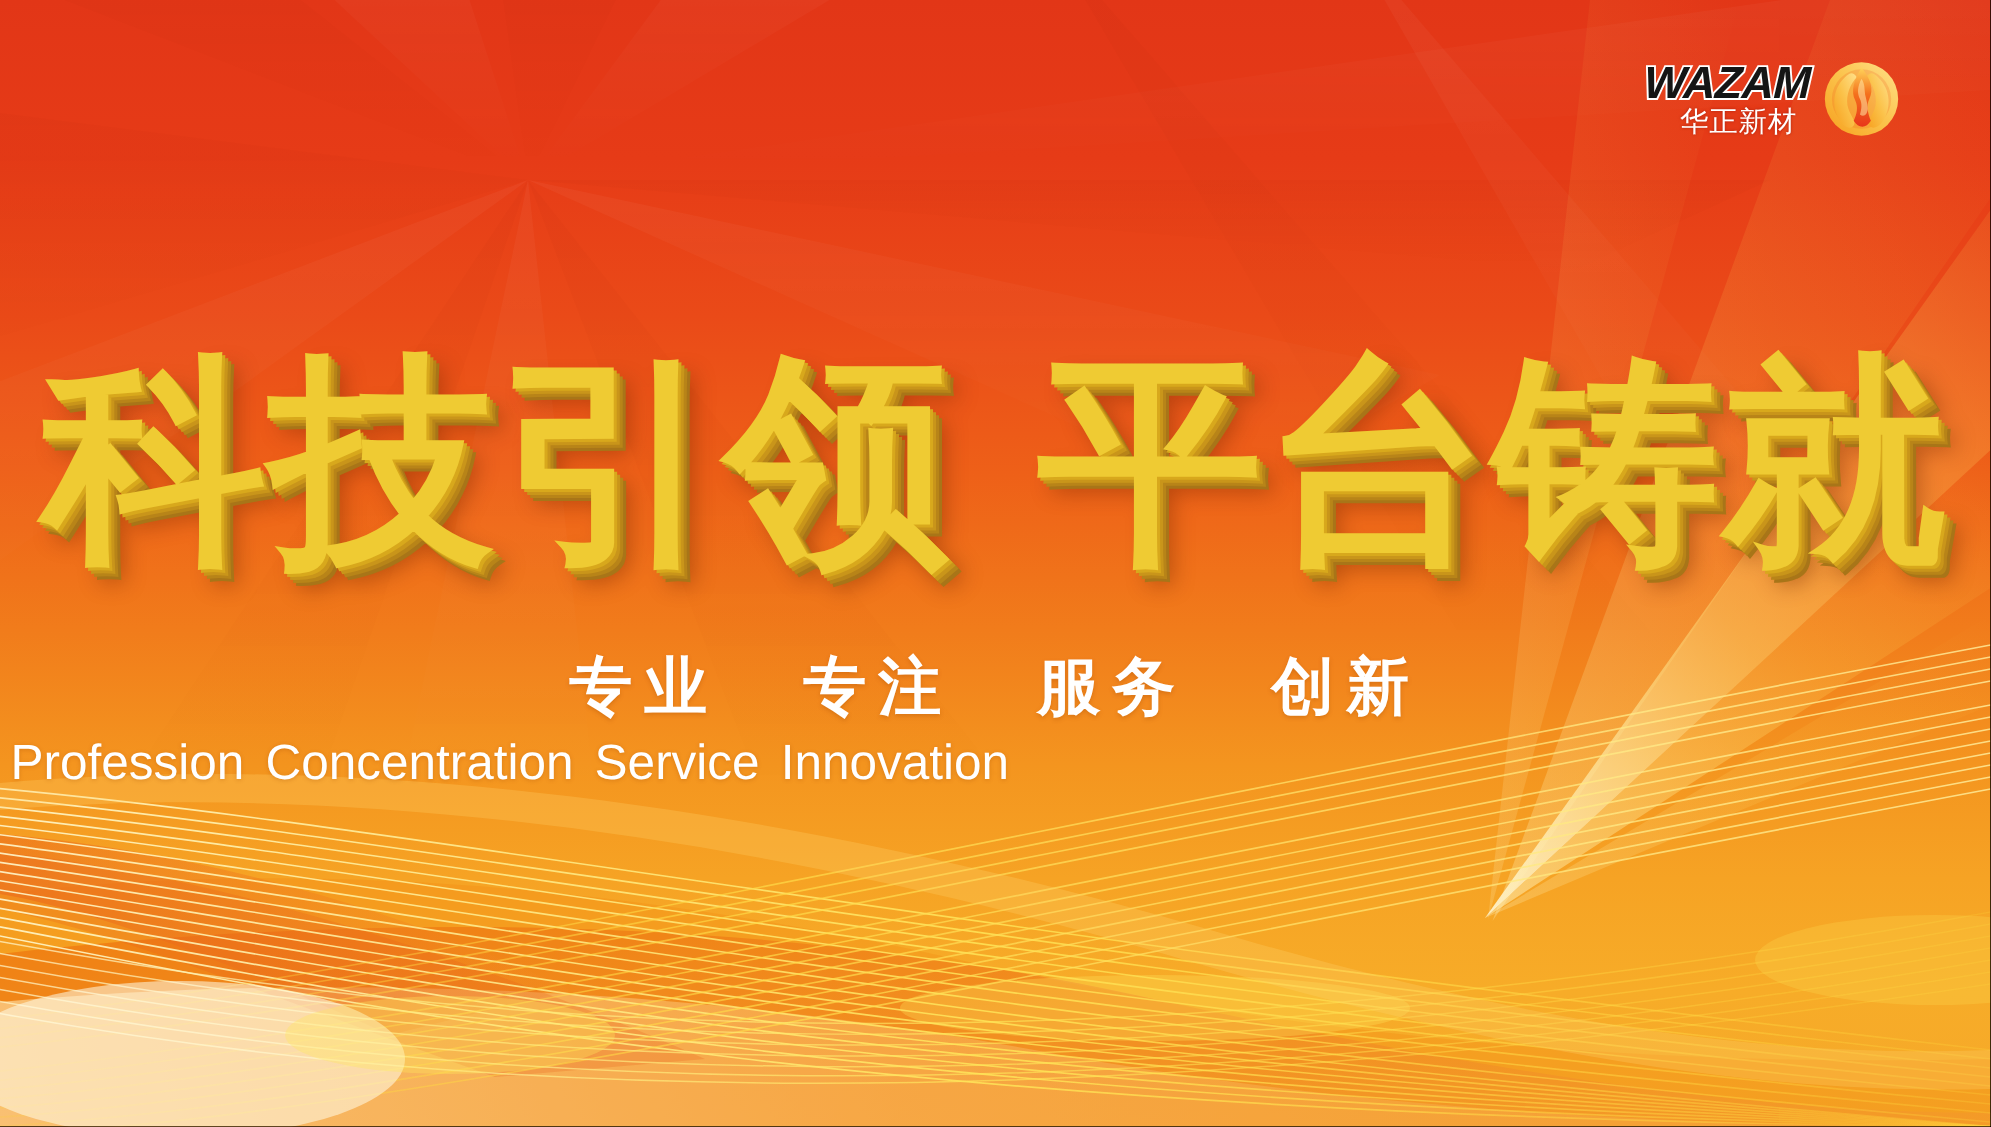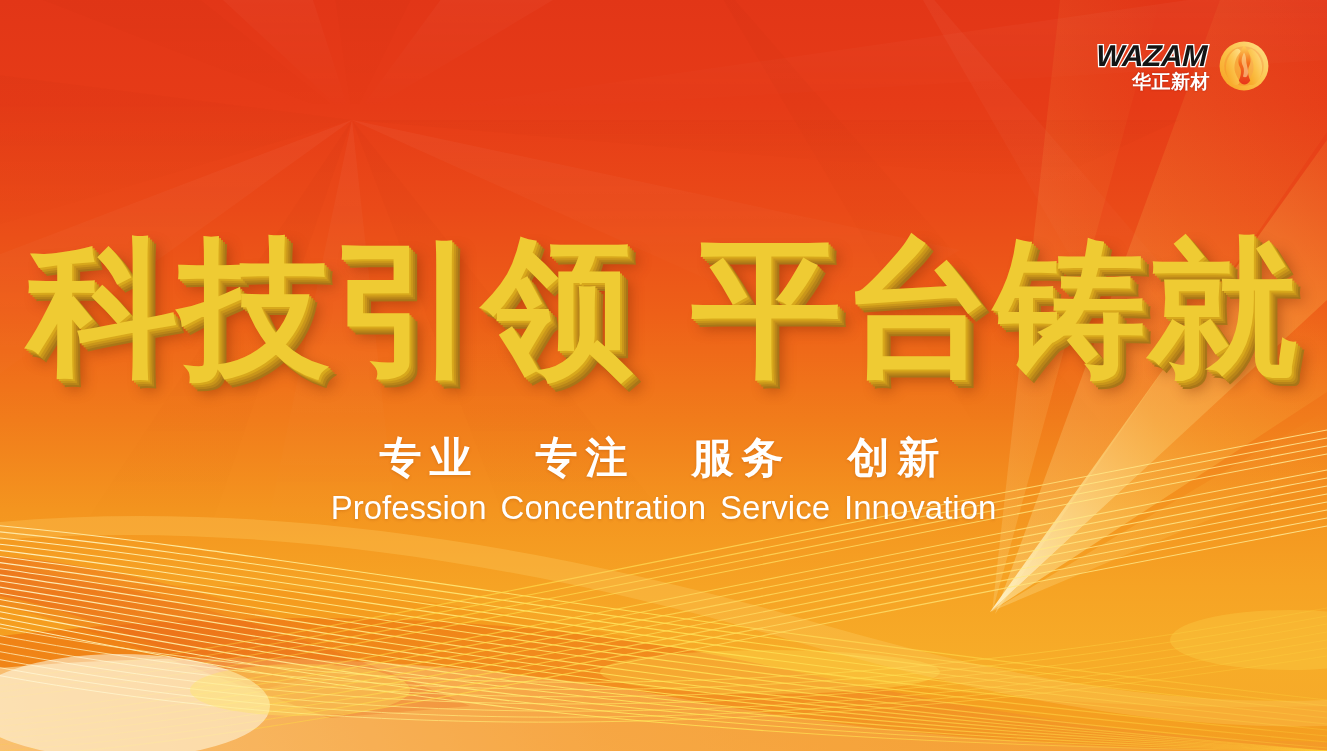--- a/index.html
+++ b/index.html
@@ -48,23 +48,23 @@
     font-weight:bold;
     letter-spacing:-.5px;
     color:#151515;
     -webkit-text-stroke:2.5px #ffffff;
     paint-order:stroke fill;
     font-style:italic;
     transform:skewX(-2deg);
   }
   .wazam-cn {
     margin-top:1px;
-    margin-left:36px;
+    margin-left:24px;
     font-size:19px;
-    font-weight:bold;
+    font-weight:normal;
     color:#ffffff;
     letter-spacing:.5px;
     text-shadow:0 0 2px rgba(120,10,0,.55);
   }
   #logo-mark { width:52px; height:52px; flex:0 0 52px; margin-left:2px; }
 
   
   #event-title {
     position:absolute;
     left:0; right:0; top:138px;
@@ -109,21 +109,21 @@
     letter-spacing:3px;
     white-space:nowrap;
     font-family:"DejaVu Sans","Liberation Sans",sans-serif;
     text-shadow:0 1px 3px rgba(160,70,0,.30);
   }
   #values-cn .v { display:inline-block; margin:0 28px; letter-spacing:8px; }
 
   #values-en {
     position:absolute;
     left:0; right:0; top:489px;
-    text-align:center;
+    text-align:left;
     font-size:33px;
     color:#FFFFFF;
     letter-spacing:0px;
     white-space:nowrap;
     font-family:"Liberation Sans",sans-serif;
     text-shadow:0 1px 3px rgba(160,70,0,.30);
   }
   #values-en .w { display:inline-block; margin:0 7px; }
 </style>
 </head>

